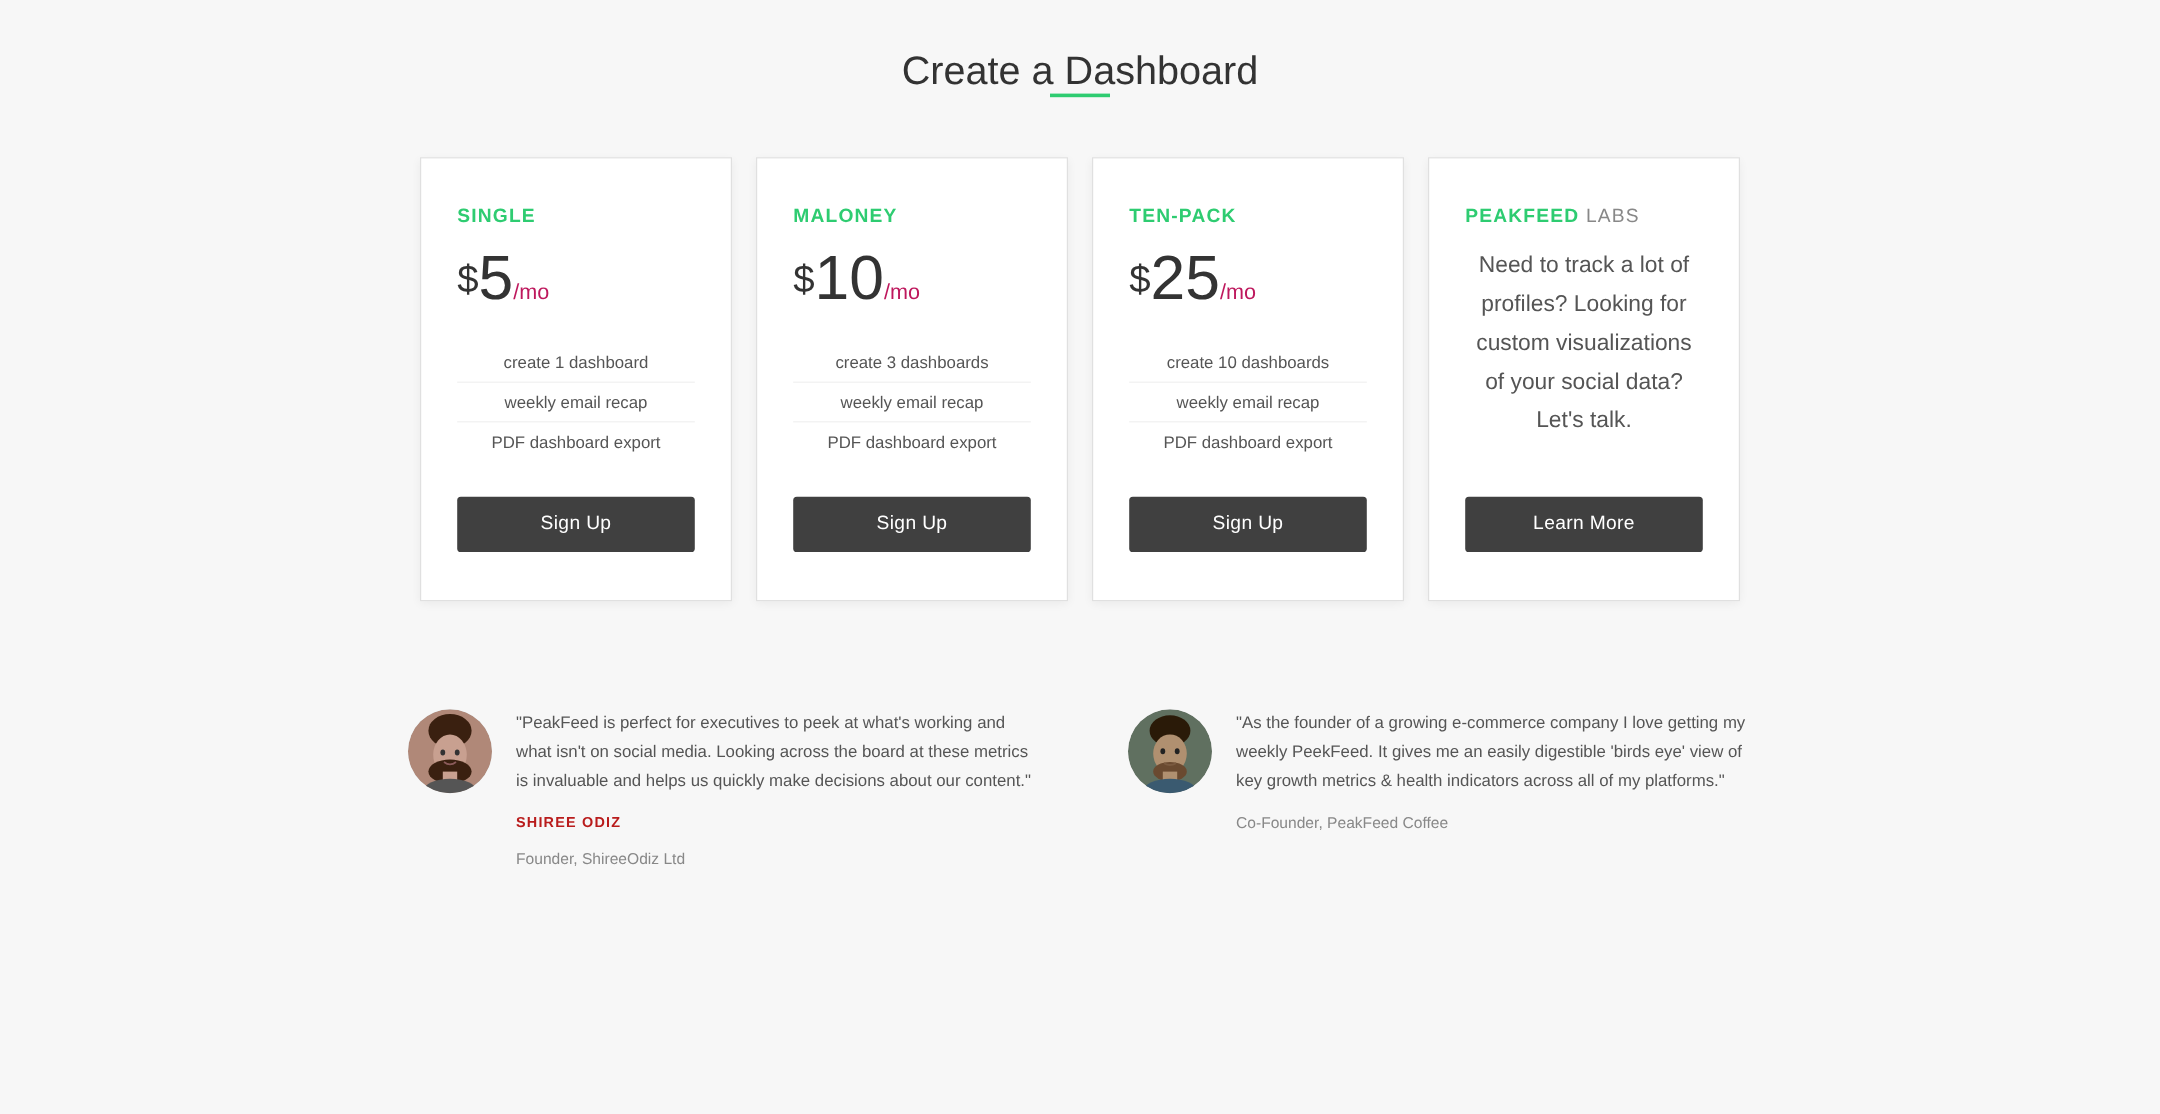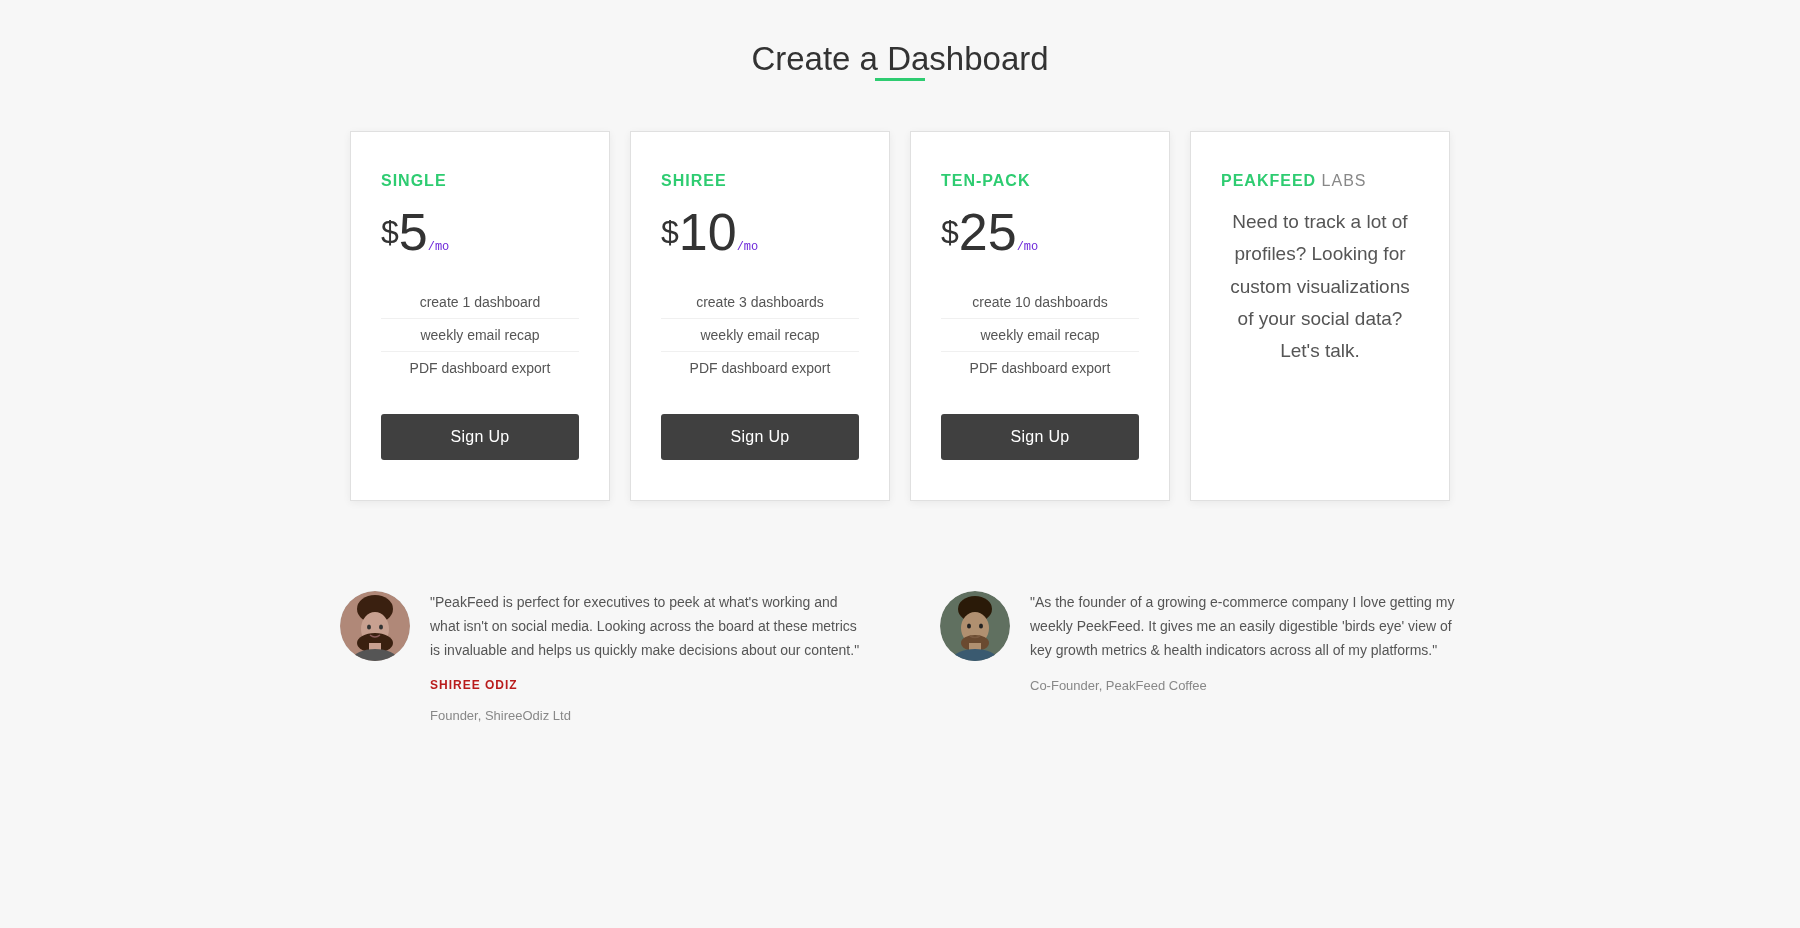--- a/index.html
+++ b/index.html
@@ -79,24 +79,23 @@
     }
 
     .card-price .currency {
       font-size: 32px;
       vertical-align: top;
       margin-top: 10px;
       display: inline-block;
     }
 
     .card-price .period {
-      font-size: 12px;
-      color: #6d28d9;
+      font-size: 18px;
+      color: #be185d;
       font-weight: 400;
-      font-family: Liberation Mono, monospace;
     }
 
     .card-features {
       list-style: none;
       margin: 22px 0 30px;
       width: 100%;
     }
 
     .card-features li {
       font-size: 14px;
@@ -200,21 +199,21 @@
       </div>
       <ul class="card-features">
         <li>create 1 dashboard</li>
         <li>weekly email recap</li>
         <li>PDF dashboard export</li>
       </ul>
       <button class="card-btn">Sign Up</button>
     </div>
 
     <div class="pricing-card">
-      <div class="card-plan-name">SHIREE</div>
+      <div class="card-plan-name">MALONEY</div>
       <div class="card-price">
         <span class="currency">$</span>10<span class="period">/mo</span>
       </div>
       <ul class="card-features">
         <li>create 3 dashboards</li>
         <li>weekly email recap</li>
         <li>PDF dashboard export</li>
       </ul>
       <button class="card-btn">Sign Up</button>
     </div>
@@ -232,20 +231,21 @@
       <button class="card-btn">Sign Up</button>
     </div>
 
     <div class="pricing-card">
       <div class="card-plan-name">
         PEAKFEED <span class="labs">LABS</span>
       </div>
       <p class="card-description">
         Need to track a lot of profiles? Looking for custom visualizations of your social data? Let's talk.
       </p>
+      <button class="card-btn">Learn More</button>
     </div>
 
   </div>
 
   <div class="testimonials">
 
     <div class="testimonial">
       <div class="testimonial-avatar">
         <svg width="70" height="70" viewBox="0 0 70 70" xmlns="http://www.w3.org/2000/svg">
           <circle cx="35" cy="35" r="35" fill="#b08878"></circle>

